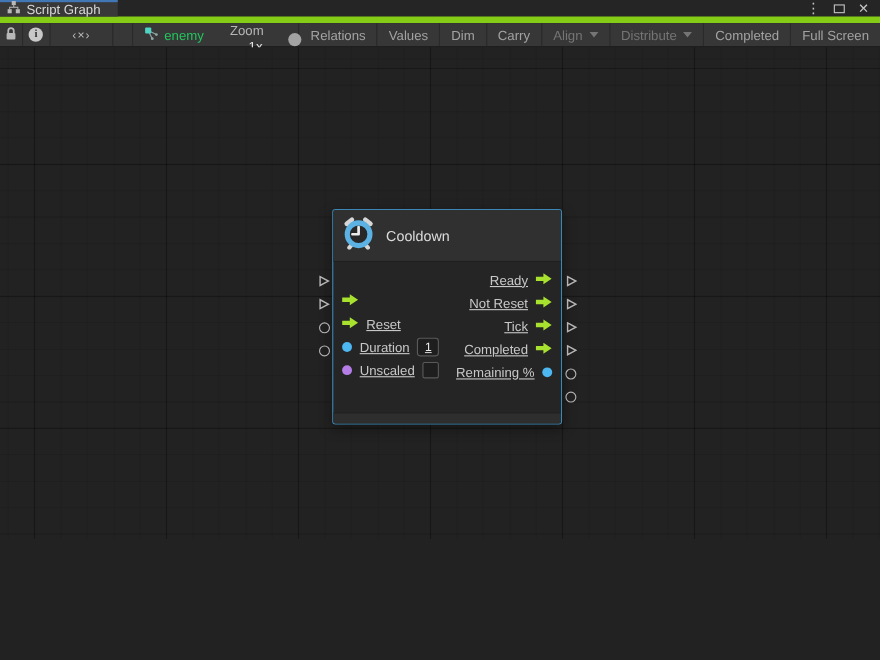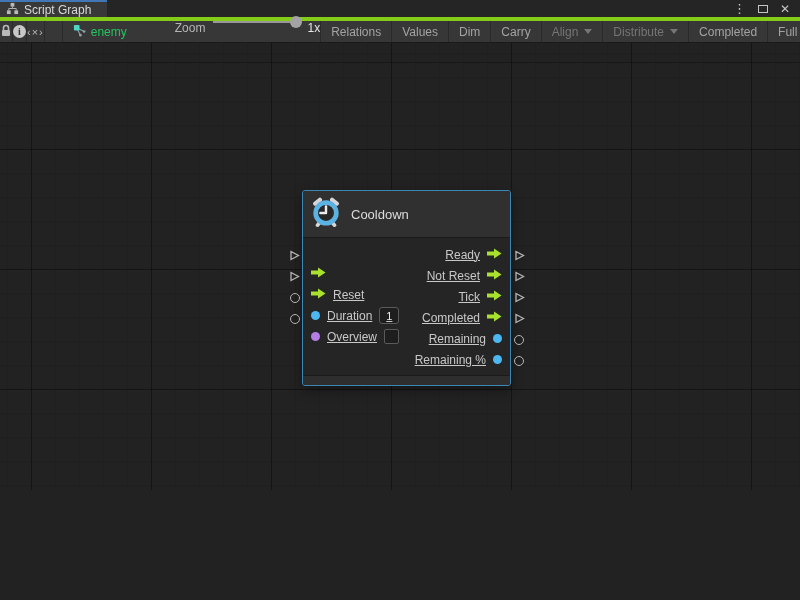--- a/index.html
+++ b/index.html
@@ -14,21 +14,21 @@
   body{
     width:800px;height:600px;overflow:hidden;
     background:#222;
     font-family:"Liberation Sans","DejaVu Sans",sans-serif;
     -webkit-font-smoothing:antialiased;
     user-select:none;
   }
   
   .titlebar{
     height:21px;background:#252525;display:flex;align-items:stretch;
-    border-bottom:4px solid #84cc16;
+    border-bottom:6px solid #84cc16;
   }
   .tab{
     width:107px;background:#383838;border-top:2px solid var(--tab-accent);
     display:flex;align-items:center;gap:5px;padding:0 6px;
   }
   .tab-label{font-size:12px;color:#d8d8d8;white-space:nowrap;}
   .titlebar-spacer{flex:1;}
   .win-controls{display:flex;align-items:center;gap:12px;padding-right:10px;color:#c4c4c4;}
   .win-menu{font-size:13px;line-height:1;cursor:default;}
   .win-max{width:10px;height:8px;border:1.5px solid #c4c4c4;display:inline-block;}
@@ -48,21 +48,21 @@
   .info-circle{
     width:13px;height:13px;border-radius:50%;background:#c8c8c8;color:#333;
     font-size:10px;font-weight:bold;display:flex;align-items:center;justify-content:center;
     font-family:"Liberation Serif",serif;
   }
   .ctx-group{
     display:flex;align-items:center;gap:5px;margin-left:17px;
     border-left:1px solid #2a2a2a;padding-left:10px;
   }
   .ctx-label{color:#22c55e;}
-  .zoom-group{display:flex;align-items:flex-start;margin-left:48px;}
+  .zoom-group{display:flex;align-items:center;flex-direction:column;}
   .zoom-label{color:#b5b5b5;margin-right:8px;}
   .zoom-track{position:relative;width:86px;height:2px;background:#989898;}
   .zoom-handle{
     position:absolute;right:-3px;top:-5px;width:12px;height:12px;border-radius:50%;
     background:#a3a3a3;
   }
   .zoom-level{color:#e5e5e5;margin-left:8px;}
   .tb-buttons{display:flex;align-items:stretch;margin-left:auto;}
   .tb-btn{
     display:flex;align-items:center;padding:0 10px;border-left:1px solid #2a2a2a;
@@ -278,39 +278,33 @@
             <svg width="15" height="11" viewBox="0 0 15 11">
                 <path d="M0,3.5 h7 V0.5 L14.5,5.5 L7,10.5 V7.5 H0 z"></path>
               </svg>
           </span>
         </div>
       </div>
 
       <div class="port-row">
         <div class="pleft">
           <span class="dot bool"></span>
-          <span>Overview</span>
+          <span>Unscaled</span>
           <span class="checkbox"></span>
         </div>
         <div class="pright">
           <span>Completed</span>
           <span class="flow-arrow">
             <svg width="15" height="11" viewBox="0 0 15 11">
                 <path d="M0,3.5 h7 V0.5 L14.5,5.5 L7,10.5 V7.5 H0 z"></path>
               </svg>
           </span>
         </div>
       </div>
 
-      <div class="port-row">
-        <div class="pright">
-          <span>Remaining</span>
-          <span class="dot num"></span>
-        </div>
-      </div>
 
       <div class="port-row">
         <div class="pright">
           <span>Remaining %</span>
           <span class="dot num"></span>
         </div>
       </div>
     </div>
 
     <div class="node-footer"></div>

